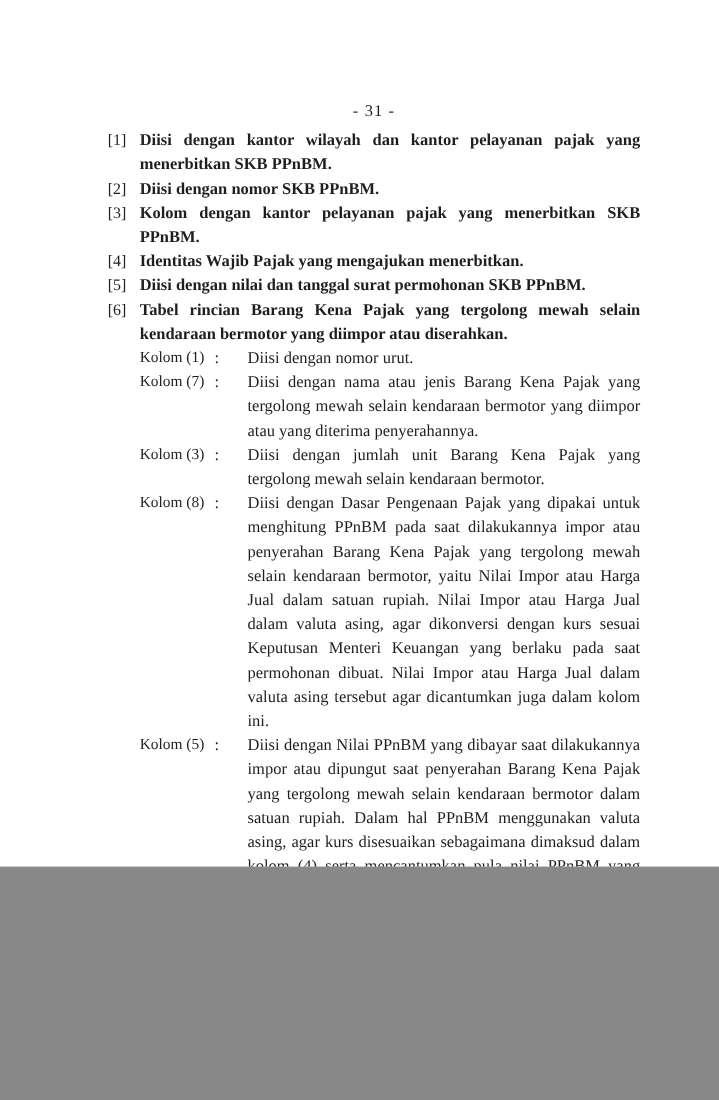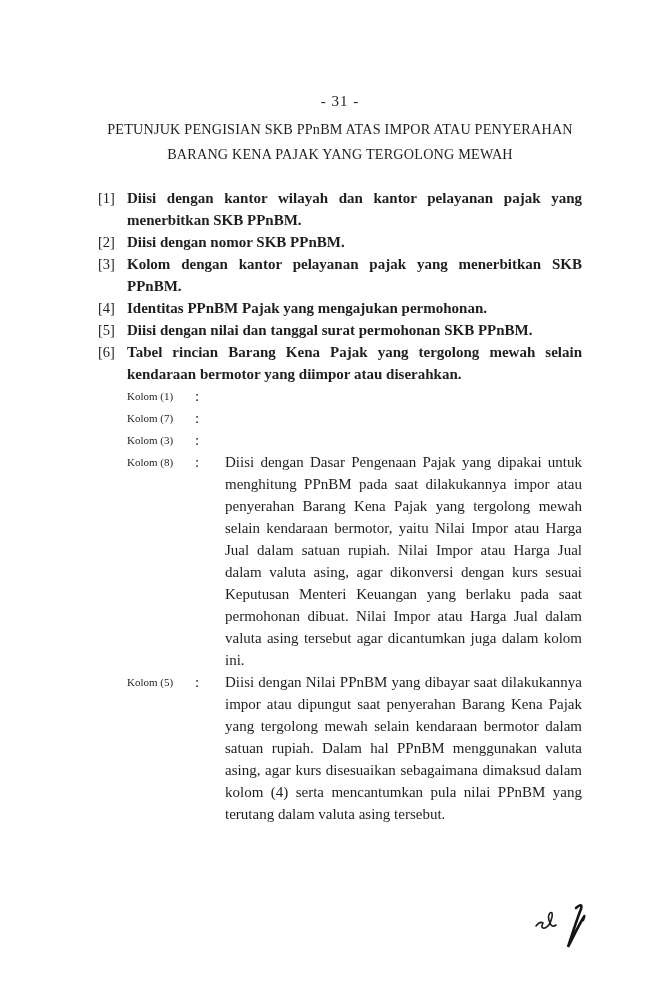--- a/index.html
+++ b/index.html
@@ -1,19 +1,19 @@
 <!DOCTYPE html>
 <html><head>
 <meta charset="utf-8">
 <style>
   html, body { margin: 0; padding: 0; background: #888; }
   .page {
     position: relative;
     width: 654px;
-    height: 1000px;
+    height: 788px;
     margin: 0 auto;
     background: #ffffff;
     font-family: "Liberation Serif", "DejaVu Serif", serif;
     color: #1e1e1e;
     overflow: hidden;
   }
   .content {
     position: absolute;
     left: 98px;
     right: 72px;
@@ -48,21 +48,21 @@
     line-height: 22px;
     text-align: justify;
     text-justify: inter-word;
     font-weight: bold;
   }
   .kolom-list { margin-left: 29px; }
   .kolom-row { display: flex; align-items: flex-start; }
   .klabel {
     flex: 0 0 66px;
     line-height: 22px;
-    font-size: 11px;
+    font-size: 14px;
     white-space: nowrap;
   }
   .kcolon {
     flex: 0 0 30px;
     line-height: 22px;
     text-align: left;
     padding-left: 2px;
   }
   .ktext {
     flex: 1 1 auto;
@@ -89,63 +89,62 @@
   }
 </style>
 </head>
 <body>
 
 <div class="page">
   <div class="content">
 
     <div class="page-number">- 31 -</div>
 
-    <div class="doc-title">
-      <div>PETUNJUK PENGISIAN SKB PPnBM ATAS IMPOR ATAU PENYERAHAN</div>
-      <div>BARANG KENA PAJAK YANG TERGOLONG MEWAH</div>
-    </div>
 
     <div class="items">
       <div class="item">
         <span class="marker">[1]</span>
         <div class="item-text">Diisi dengan kantor wilayah dan kantor pelayanan pajak yang menerbitkan SKB PPnBM.</div>
       </div>
       <div class="item">
         <span class="marker">[2]</span>
         <div class="item-text">Diisi dengan nomor SKB PPnBM.</div>
       </div>
       <div class="item">
         <span class="marker">[3]</span>
         <div class="item-text">Kolom dengan kantor pelayanan pajak yang menerbitkan SKB PPnBM.</div>
       </div>
       <div class="item">
         <span class="marker">[4]</span>
-        <div class="item-text">Identitas PPnBM Pajak yang mengajukan permohonan.</div>
+        <div class="item-text">Identitas Wajib Pajak yang mengajukan menerbitkan.</div>
       </div>
       <div class="item">
         <span class="marker">[5]</span>
         <div class="item-text">Diisi dengan nilai dan tanggal surat permohonan SKB PPnBM.</div>
       </div>
       <div class="item">
         <span class="marker">[6]</span>
         <div class="item-text">Tabel rincian Barang Kena Pajak yang tergolong mewah selain kendaraan bermotor yang diimpor atau diserahkan.</div>
       </div>
 
       <div class="kolom-list">
         <div class="kolom-row">
           <span class="klabel">Kolom (1)</span>
           <span class="kcolon">:</span>
+          <div class="ktext">Diisi dengan nomor urut.</div>
         </div>
         <div class="kolom-row">
           <span class="klabel">Kolom (7)</span>
           <span class="kcolon">:</span>
+          <div class="ktext">Diisi dengan nama atau jenis Barang Kena Pajak yang tergolong mewah selain kendaraan bermotor yang diimpor atau yang diterima penyerahannya.</div>
         </div>
         <div class="kolom-row">
           <span class="klabel">Kolom (3)</span>
           <span class="kcolon">:</span>
+          <div class="ktext">Diisi dengan jumlah unit Barang Kena Pajak yang tergolong mewah selain kendaraan bermotor.</div>
         </div>
         <div class="kolom-row">
           <span class="klabel">Kolom (8)</span>
           <span class="kcolon">:</span>
           <div class="ktext">Diisi dengan Dasar Pengenaan Pajak yang dipakai untuk menghitung PPnBM pada saat dilakukannya impor atau penyerahan Barang Kena Pajak yang tergolong mewah selain kendaraan bermotor, yaitu Nilai Impor atau Harga Jual dalam satuan rupiah. Nilai Impor atau Harga Jual dalam valuta asing, agar dikonversi dengan kurs sesuai Keputusan Menteri Keuangan yang berlaku pada saat permohonan dibuat. Nilai Impor atau Harga Jual dalam valuta asing tersebut agar dicantumkan juga dalam kolom ini.</div>
         </div>
         <div class="kolom-row">
           <span class="klabel">Kolom (5)</span>
           <span class="kcolon">:</span>
           <div class="ktext">Diisi dengan Nilai PPnBM yang dibayar saat dilakukannya impor atau dipungut saat penyerahan Barang Kena Pajak yang tergolong mewah selain kendaraan bermotor dalam satuan rupiah. Dalam hal PPnBM menggunakan valuta asing, agar kurs disesuaikan sebagaimana dimaksud dalam kolom (4) serta mencantumkan pula nilai PPnBM yang terutang dalam valuta asing tersebut.</div>

